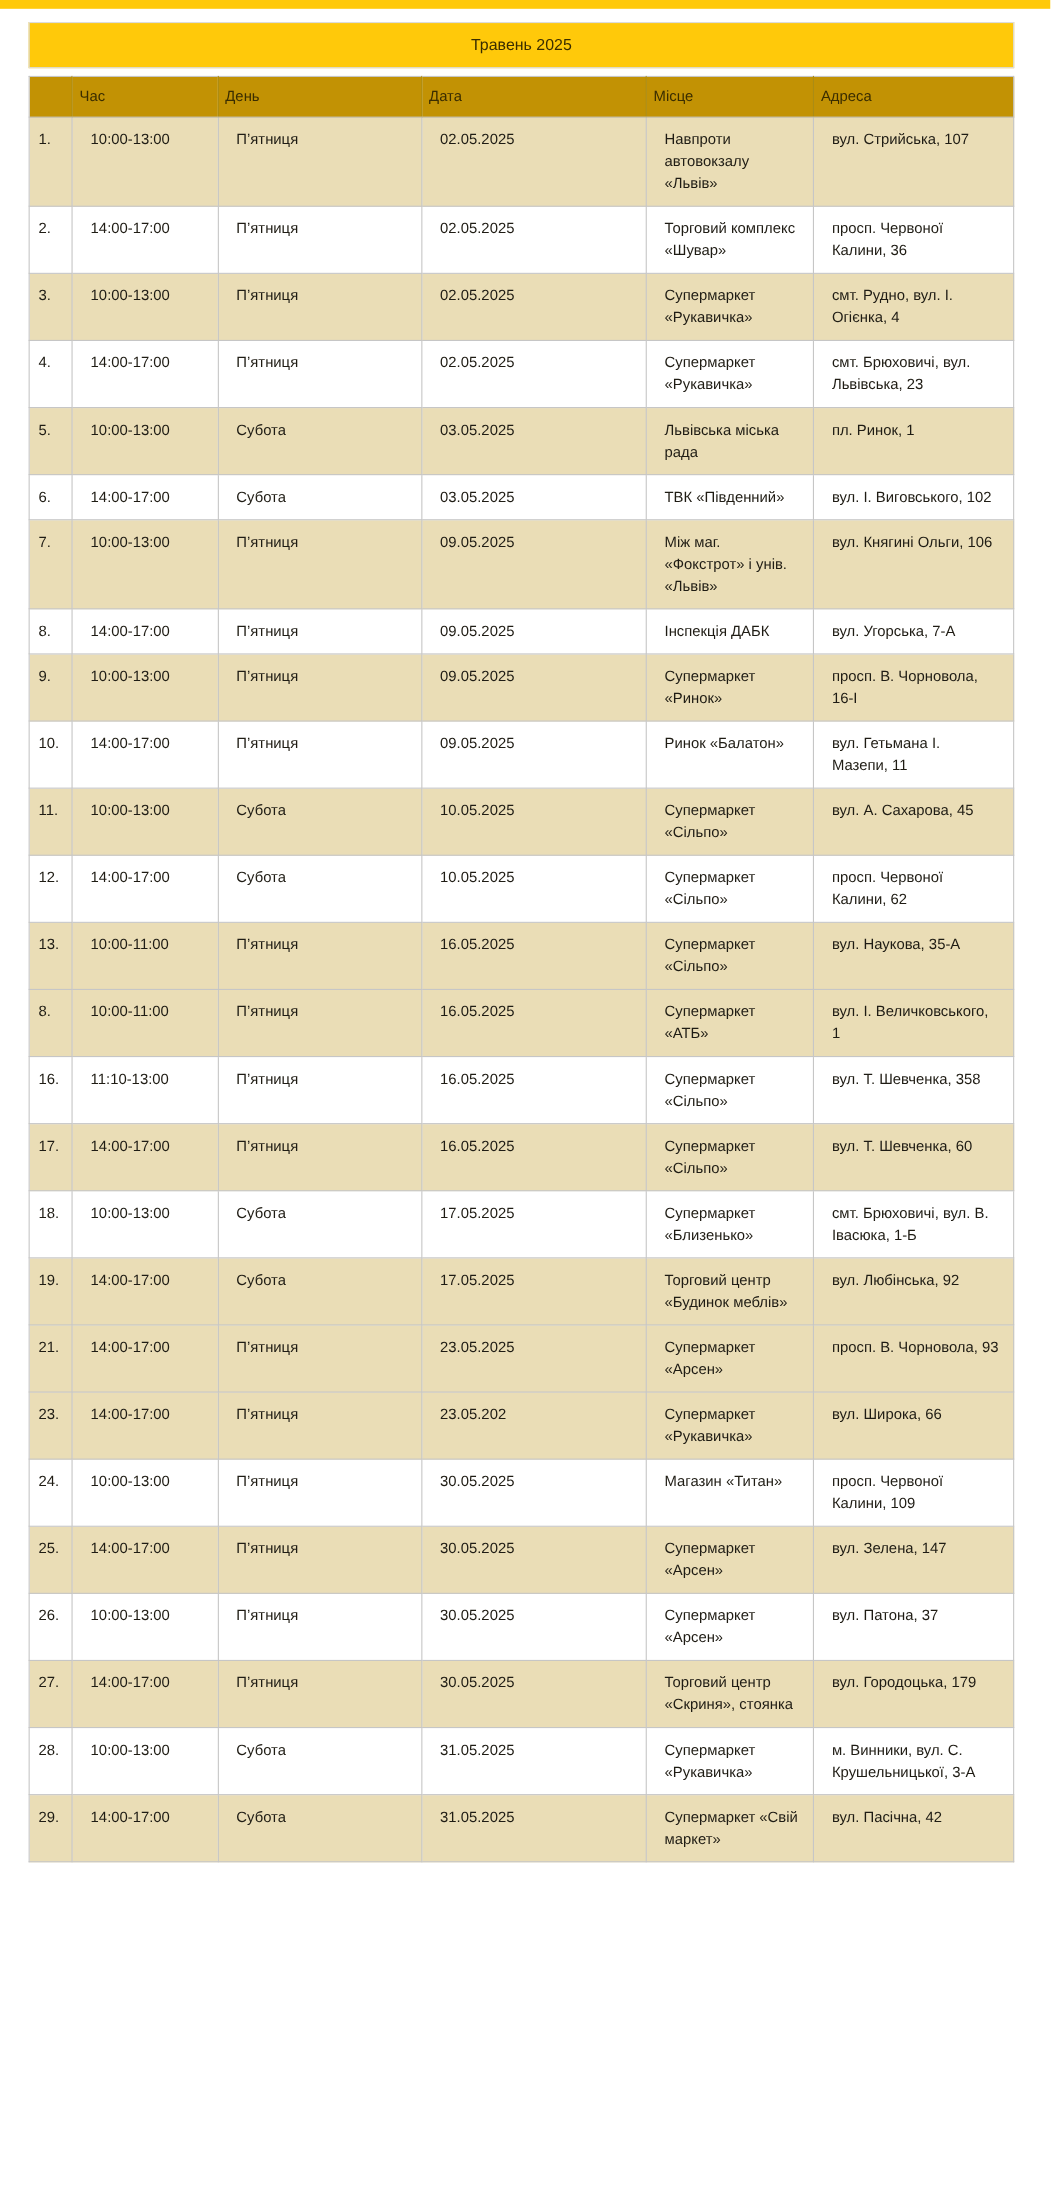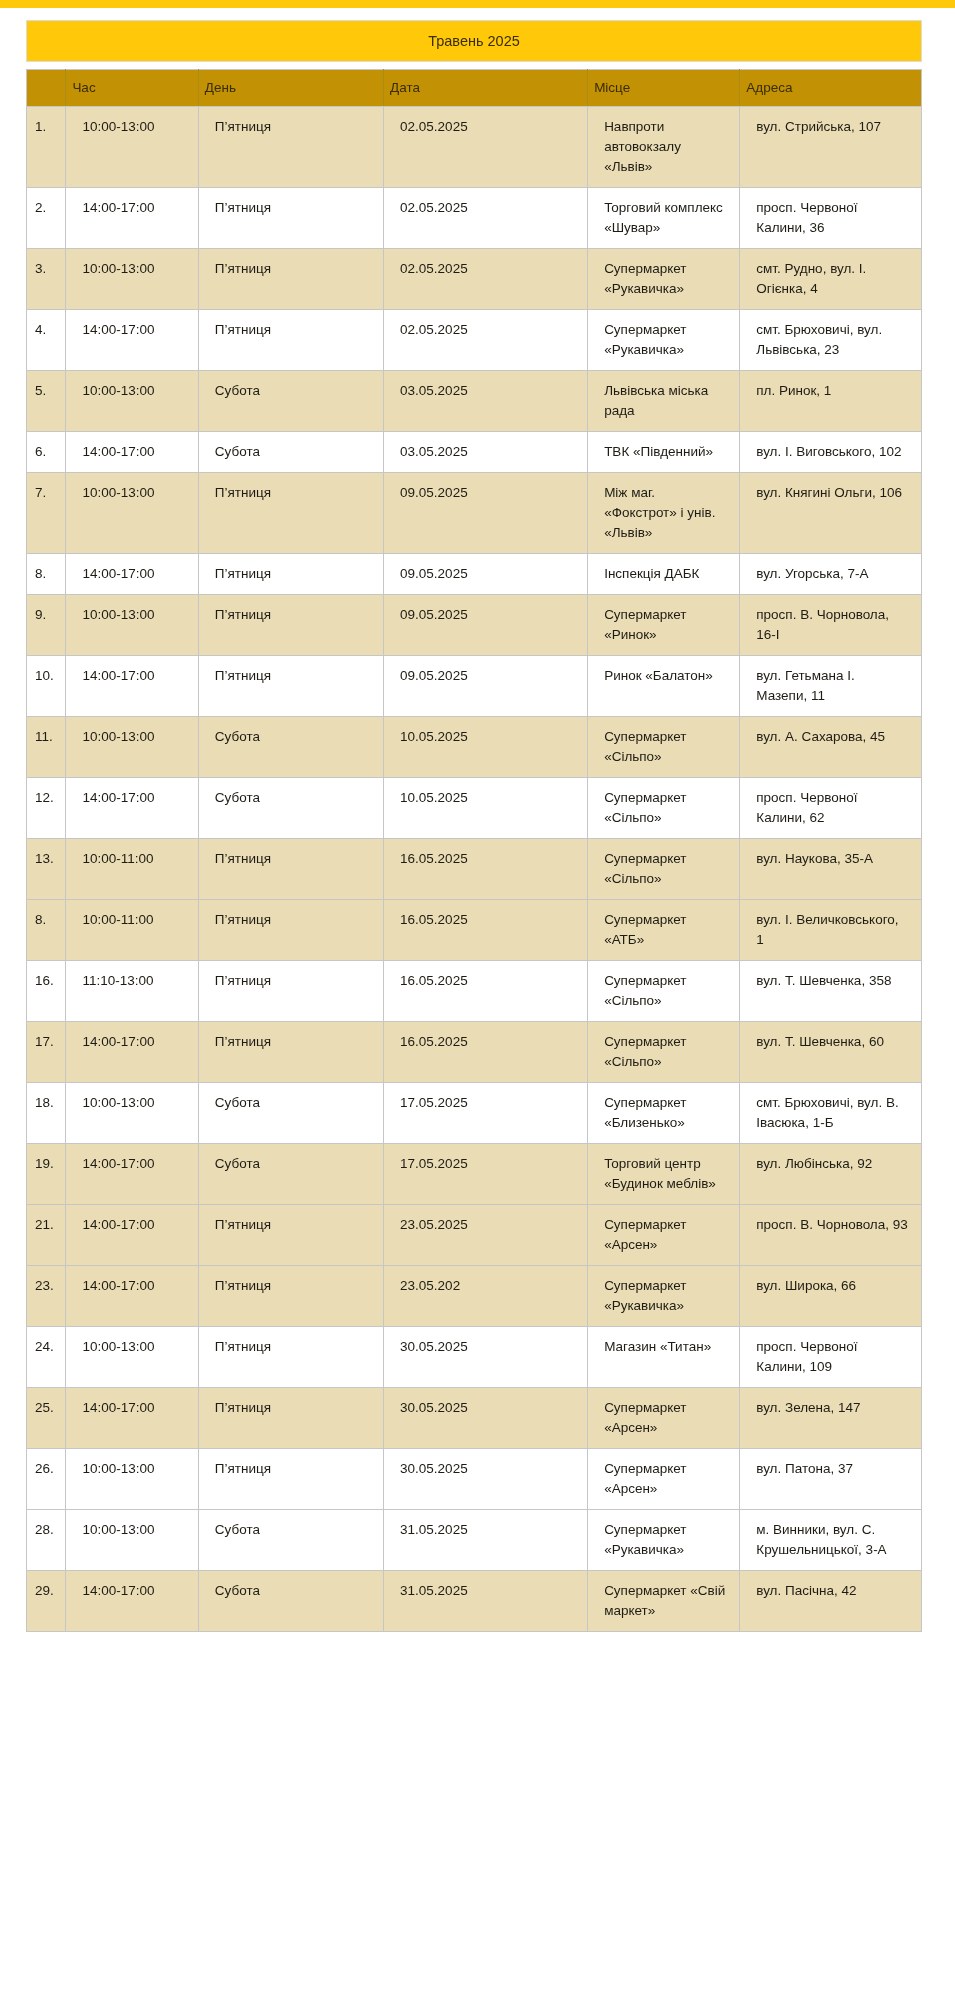--- a/index.html
+++ b/index.html
@@ -281,20 +281,28 @@
           <td class="c-address">вул. Зелена, 147</td>
         </tr>
         <tr class="even">
           <td class="c-num">26.</td>
           <td class="c-time">10:00-13:00</td>
           <td class="c-day">П’ятниця</td>
           <td class="c-date">30.05.2025</td>
           <td class="c-place">Супермаркет «Арсен»</td>
           <td class="c-address">вул. Патона, 37</td>
         </tr>
+        <tr class="odd">
+          <td class="c-num">27.</td>
+          <td class="c-time">14:00-17:00</td>
+          <td class="c-day">П’ятниця</td>
+          <td class="c-date">30.05.2025</td>
+          <td class="c-place">Торговий центр «Скриня», стоянка</td>
+          <td class="c-address">вул. Городоцька, 179</td>
+        </tr>
         <tr class="even">
           <td class="c-num">28.</td>
           <td class="c-time">10:00-13:00</td>
           <td class="c-day">Субота</td>
           <td class="c-date">31.05.2025</td>
           <td class="c-place">Супермаркет «Рукавичка»</td>
           <td class="c-address">м. Винники, вул. С. Крушельницької, 3-А</td>
         </tr>
         <tr class="odd">
           <td class="c-num">29.</td>

